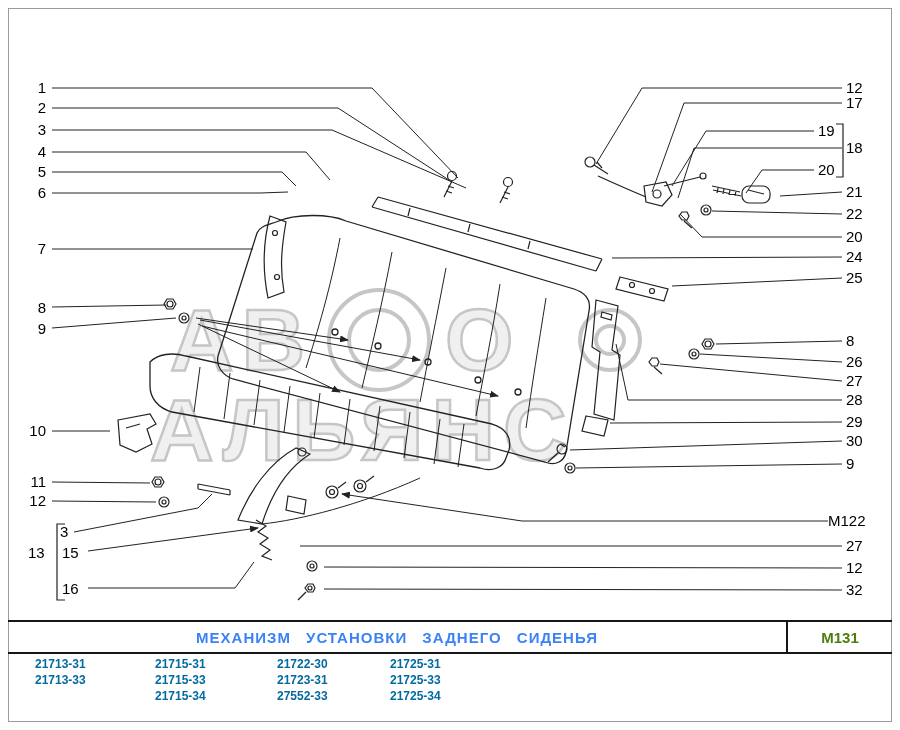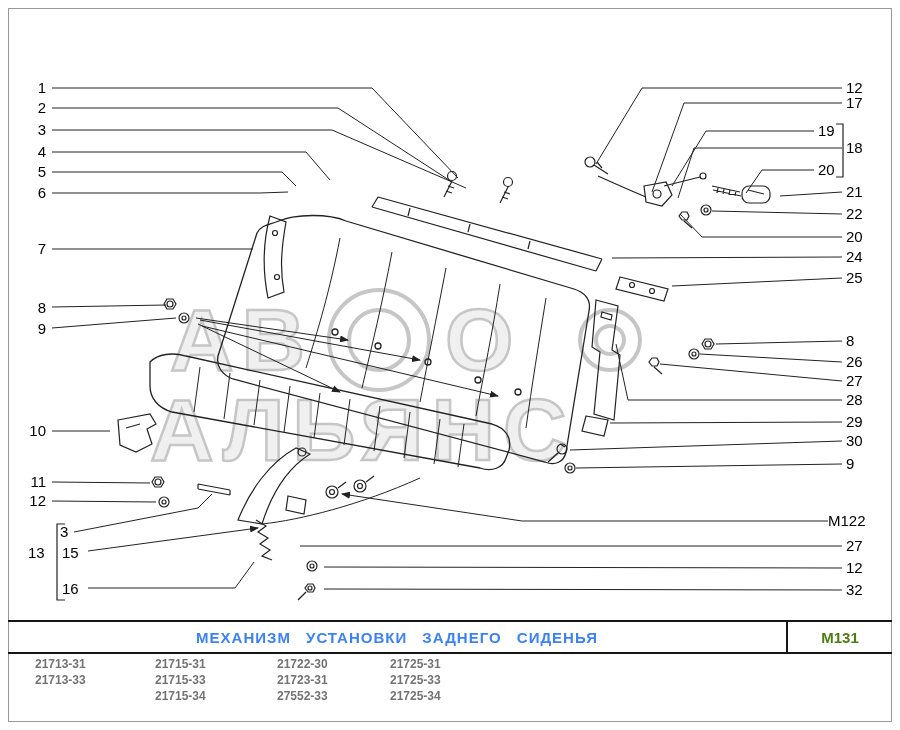--- a/index.html
+++ b/index.html
@@ -14,21 +14,21 @@
   .wm1{left:170px;top:288px;}
   .wm2{left:150px;top:386px;}
   .wm-text{font-size:88px;font-weight:700;color:#f0f0f0;-webkit-text-stroke:2.5px #c6c6c6;letter-spacing:8px;line-height:1;font-family:"Liberation Sans",sans-serif;}
   .wm-logo{width:104px;height:104px;border:4px solid #c6c6c6;border-radius:50%;margin:0 14px;position:relative;box-sizing:border-box;}
   .wm-logo::after{content:"";position:absolute;inset:16px;border:4px solid #c6c6c6;border-radius:50%;}
   .wm-ring{width:64px;height:64px;border:4px solid #c6c6c6;border-radius:50%;margin-left:56px;position:relative;box-sizing:border-box;}
   .wm-ring::after{content:"";position:absolute;inset:12px;border:4px solid #c6c6c6;border-radius:50%;}
   .titlebar{position:absolute;left:8px;right:8px;top:620px;height:30px;border-top:2px solid #161616;border-bottom:2px solid #161616;display:flex;z-index:3;}
   .title-cell{flex:1;display:flex;align-items:center;justify-content:center;font-weight:700;font-size:15px;letter-spacing:1px;word-spacing:10px;color:#3b82f6;}
   .m131-cell{width:104px;border-left:2px solid #161616;display:flex;align-items:center;justify-content:center;font-weight:700;font-size:15px;color:#4d7c0f;}
-  .model-col{position:absolute;top:656px;z-index:3;font-size:12px;font-weight:700;line-height:16px;color:#737373;}
+  .model-col{position:absolute;top:656px;z-index:3;font-size:12px;font-weight:700;line-height:16px;color:#0369a1;}
 </style>
 </head>
 <body>
 
 <div class="page">
   <div class="frame"></div>
 
   <div class="watermark">
     <div class="wm-line wm1">
       <span class="wm-text">АВ</span>

